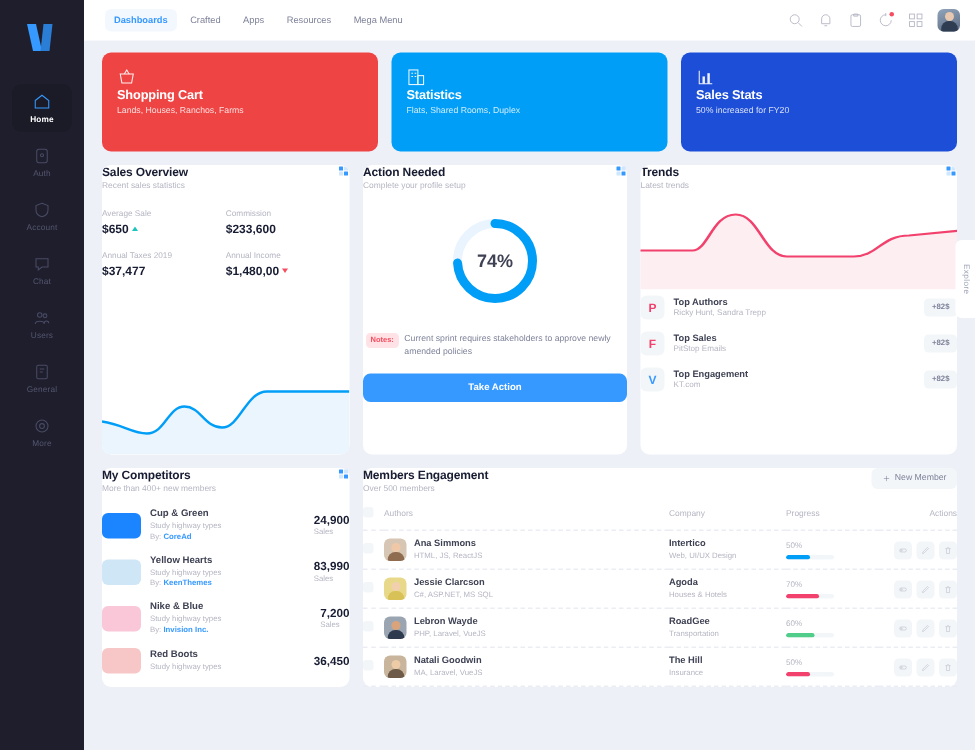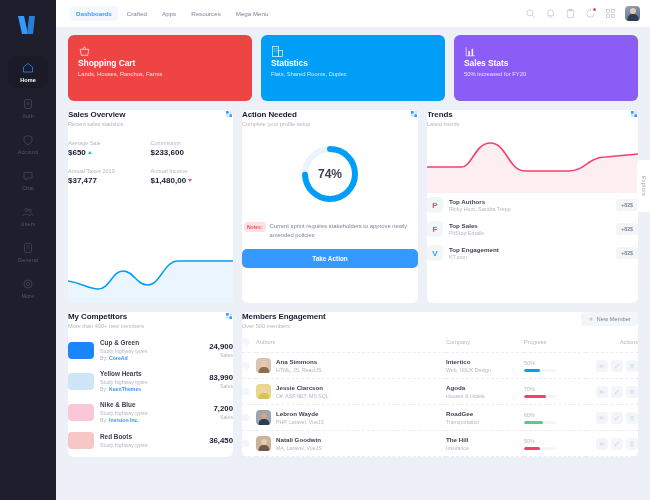--- a/index.html
+++ b/index.html
@@ -136,21 +136,21 @@
   .trend-badge { font-size: 5.2px; font-weight: bold; color: #7e8299; background: #f3f6f9; border-radius: 3px; padding: 3px 5px; }
 
   
   .comp-item { display: flex; align-items: center; gap: 6px; padding: 5px 0 4px; }
   .comp-thumb { width: 26px; height: 17px; border-radius: 4px; flex: 0 0 26px; position: relative; overflow: hidden; }
   .comp-body { flex: 1; min-width: 0; }
   .comp-name { font-size: 6.4px; font-weight: bold; color: #3f4254; }
   .comp-desc { font-size: 5.2px; color: #b5b5c3; margin-top: 1.5px; }
   .comp-by { font-size: 5.2px; color: #b5b5c3; margin-top: 1.5px; }
   .comp-by b { color: #3699ff; font-weight: bold; }
-  .comp-right { text-align: right; }
+  .comp-right { text-align: left; }
   .comp-val { font-size: 7.8px; font-weight: bold; color: #181c32; }
   .comp-lbl { font-size: 5.2px; color: #b5b5c3; margin-top: 1px; }
 
   
   .newmember {
     margin-left: auto; display: flex; align-items: center; gap: 3px;
     background: #f3f6f9; border-radius: 4px; padding: 4px 7px; font-size: 5.8px; color: #7e8299;
     cursor: pointer; border: none; font-family: "Liberation Sans", sans-serif;
   }
   .newmember svg { width: 6px; height: 6px; stroke: #7e8299; stroke-width: 1.5; fill: none; }
@@ -330,21 +330,21 @@
           <span class="ico">
             <svg viewBox="0 0 24 24">
                 <rect x="3" y="3" width="11" height="18"></rect>
                 <rect x="14" y="10" width="7" height="11"></rect>
                 <path d="M6 7 H8 M10 7 H12 M6 11 H8 M10 11 H12"></path>
               </svg>
           </span>
           <div class="t">Statistics</div>
           <div class="s">Flats, Shared Rooms, Duplex</div>
         </div>
-        <div class="tile" style="background:#8b5cf6">
+        <div class="tile" style="background:#1d4ed8">
           <span class="ico">
             <svg viewBox="0 0 24 24">
                 <path d="M4 4 V20 H20"></path>
                 <rect x="8" y="11" width="3" height="9" fill="#fff" stroke="none"></rect>
                 <rect x="14" y="7" width="3" height="13" fill="#fff" stroke="none"></rect>
               </svg>
           </span>
           <div class="t">Sales Stats</div>
           <div class="s">50% increased for FY20</div>
         </div>

